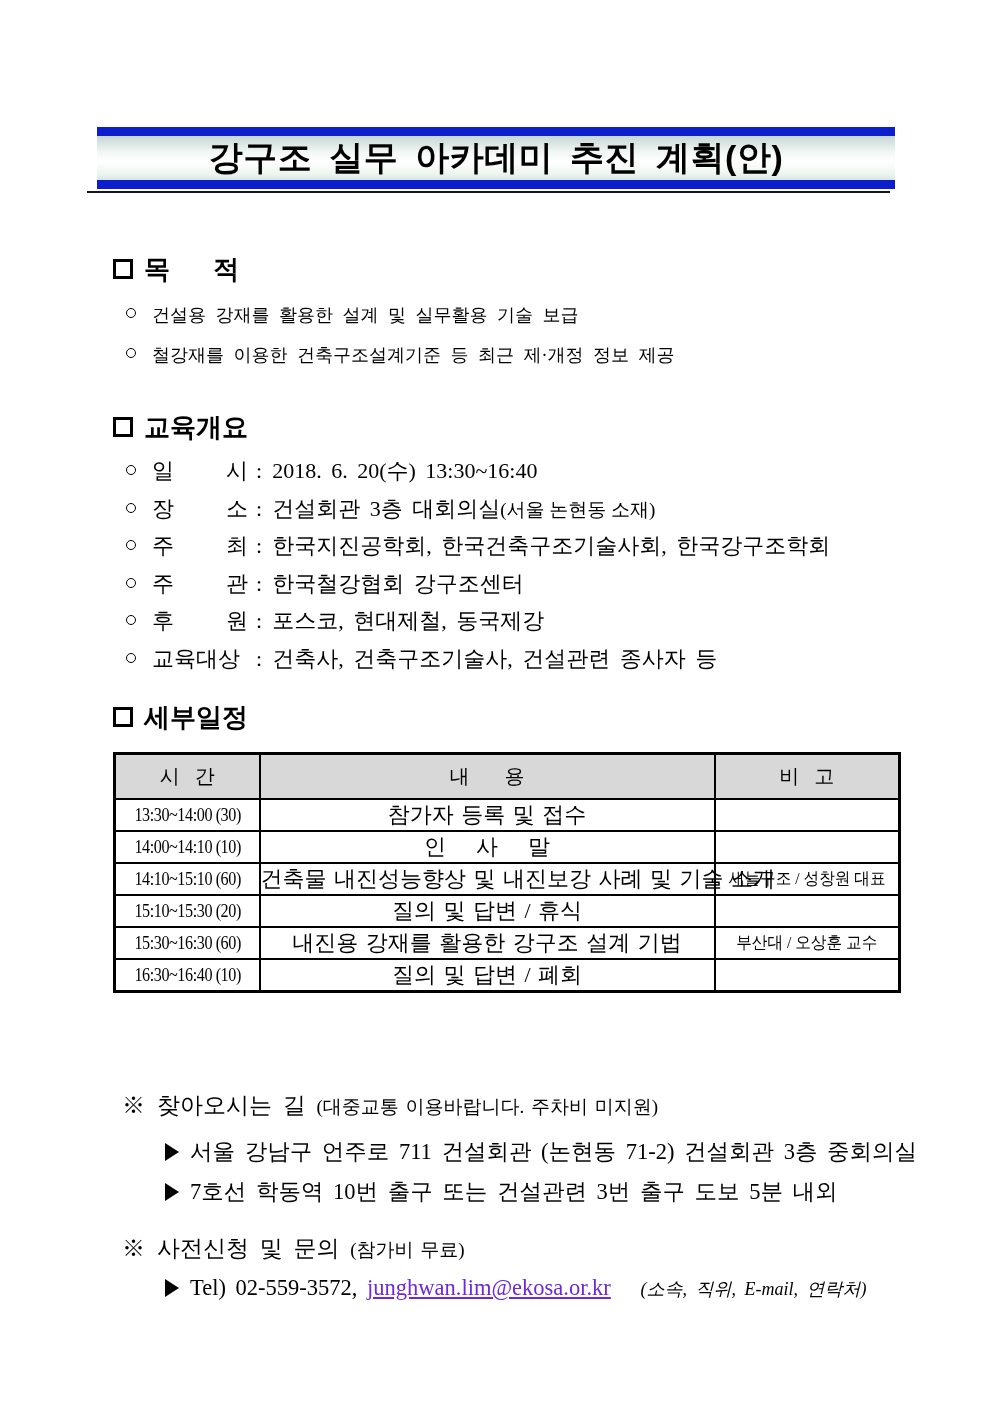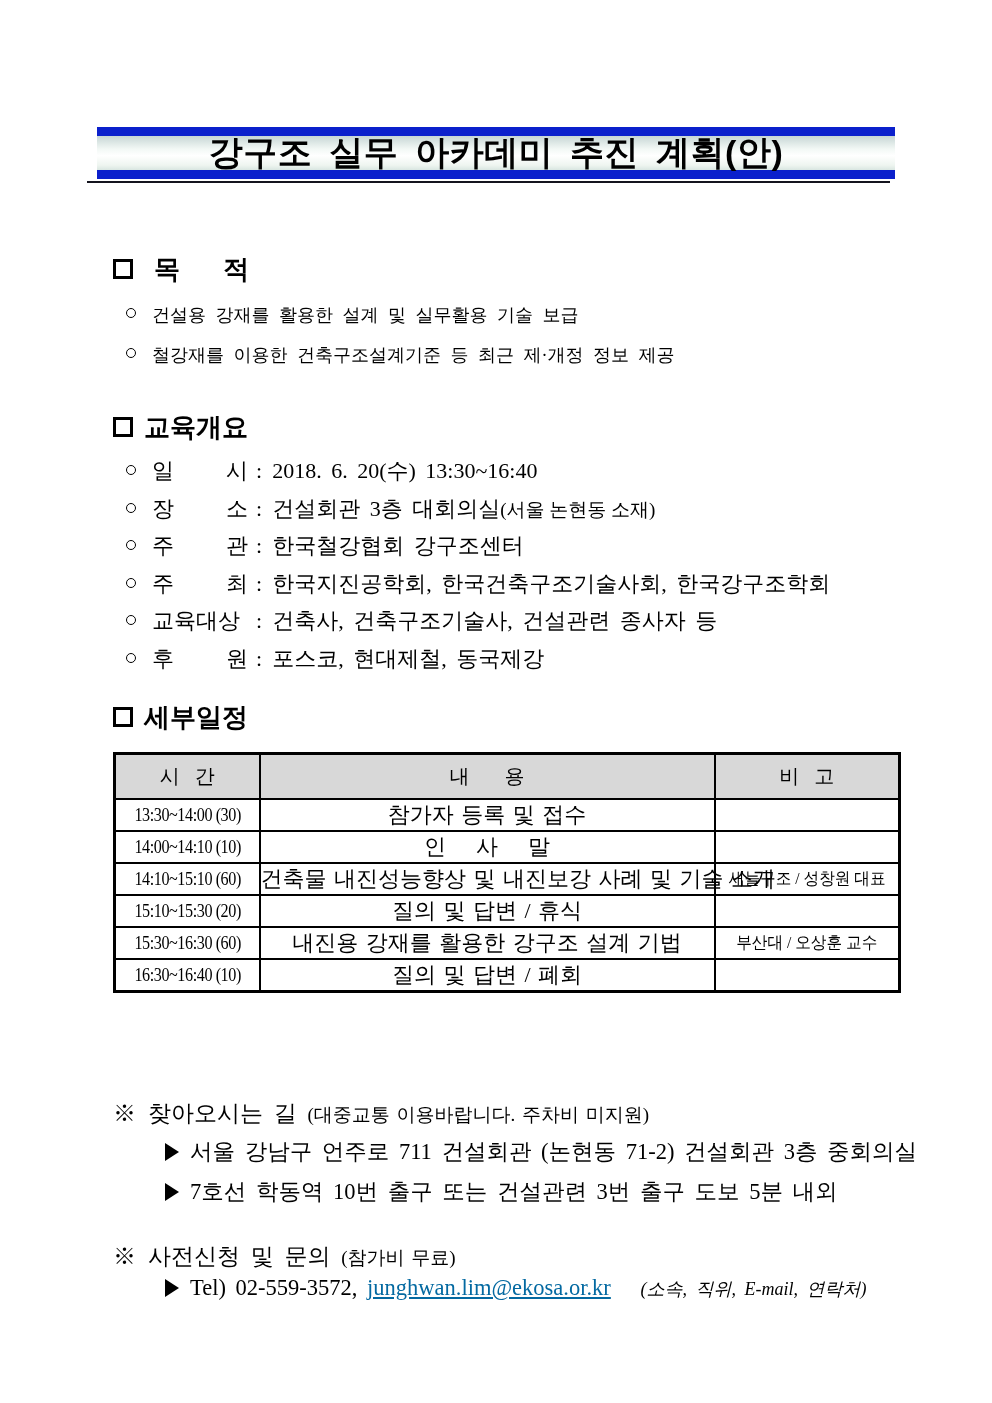--- a/index.html
+++ b/index.html
@@ -2,27 +2,27 @@
 <html lang="ko"><head>
 <meta charset="utf-8">
 <style>
   * { margin:0; padding:0; box-sizing:border-box; }
   html,body { background:#ffffff; }
   body {
     width:992px; height:1403px; position:relative;
     font-family:"Liberation Serif", serif; color:#000;
   }
   .abs { position:absolute; }
-  .pre { white-space:pre;margin-left:10px; }
+  .pre { white-space:pre; }
 
   
   .banner { left:97px; top:127px; width:798px; }
   .banner .bar { height:9px; background:#0b20cc; }
   .banner .mid {
-    height:34px; display:flex; align-items:center; justify-content:center;
+    height:44px; display:flex; align-items:center; justify-content:center;
     background:linear-gradient(180deg,#c7d6d5 0%, #f2f8f5 38%, #ffffff 58%, #eef5f0 86%, #d9e6e1 100%);
   }
   .banner .title {
     font-family:"Liberation Sans", sans-serif; font-weight:800;
     font-size:34px; letter-spacing:0.5px; word-spacing:7px;
   }
   .banner .underline { height:2px; background:#14141e; margin-top:2px; margin-left:-10px; width:803px; }
 
   
   .sec-head { left:113px; font-family:"Liberation Sans", sans-serif; font-weight:800; font-size:26px; }
@@ -59,30 +59,30 @@
     display:inline-block; font-size:19px; letter-spacing:-0.5px;
     transform:scaleX(0.85); transform-origin:center; white-space:pre;
   }
   .td-content { font-size:22px; word-spacing:2px; white-space:pre; }
   .td-remark span {
     display:inline-block; font-size:17px; transform:scaleX(0.92);
     transform-origin:center; white-space:pre;
   }
 
   
-  .note-head { left:113px; font-size:23px; word-spacing:5px;margin-top:8px; }
+  .note-head { left:122px; font-size:23px; word-spacing:5px; }
   .note-head .small, .small-note { font-size:19px; word-spacing:2px; }
   .note-item { left:138px; font-size:22.5px; word-spacing:4px;padding-left:27px; }
   .tri {
     display:inline-block; width:0; height:0;
     border-left:14px solid #000; border-top:9px solid transparent; border-bottom:9px solid transparent;
     margin-right:11px; vertical-align:-2px;
   }
   .refmark { display:inline-block; margin-right:12px; }
-  .email { color:#0369a1; text-decoration:underline; cursor:pointer; }
+  .email { color:#6d28d9; text-decoration:underline; cursor:pointer; }
   .contact-note { font-size:18px; margin-left:20px;font-style:italic; }
 </style>
 </head>
 <body>
 
 <div class="abs banner">
   <div class="bar"></div>
   <div class="mid">
     <span class="title">강구조 실무 아카데미 추진 계획(안)</span>
   </div>
@@ -104,30 +104,30 @@
   <span class="sq"></span><span>교육개요</span>
 </div>
 <div class="abs ov-rows">
   <div class="ov-row">
     <span class="circ"></span><span class="ov-label">일 시</span><span class="ov-sep">:</span><span class="ov-value">2018. 6. 20(수) 13:30~16:40</span>
   </div>
   <div class="ov-row">
     <span class="circ"></span><span class="ov-label">장 소</span><span class="ov-sep">:</span><span class="ov-value">건설회관 3층 대회의실</span><span class="ov-note">(서울 논현동 소재)</span>
   </div>
   <div class="ov-row">
+    <span class="circ"></span><span class="ov-label">주 최</span><span class="ov-sep">:</span><span class="ov-value">한국지진공학회, 한국건축구조기술사회, 한국강구조학회</span>
+  </div>
+  <div class="ov-row">
     <span class="circ"></span><span class="ov-label">주 관</span><span class="ov-sep">:</span><span class="ov-value">한국철강협회 강구조센터</span>
   </div>
   <div class="ov-row">
-    <span class="circ"></span><span class="ov-label">주 최</span><span class="ov-sep">:</span><span class="ov-value">한국지진공학회, 한국건축구조기술사회, 한국강구조학회</span>
+    <span class="circ"></span><span class="ov-label">후 원</span><span class="ov-sep">:</span><span class="ov-value">포스코, 현대제철, 동국제강</span>
   </div>
   <div class="ov-row">
     <span class="circ"></span><span class="ov-label">교육대상</span><span class="ov-sep">:</span><span class="ov-value">건축사, 건축구조기술사, 건설관련 종사자 등</span>
-  </div>
-  <div class="ov-row">
-    <span class="circ"></span><span class="ov-label">후 원</span><span class="ov-sep">:</span><span class="ov-value">포스코, 현대제철, 동국제강</span>
   </div>
 </div>
 
 <div class="abs sec-head" style="top:700px">
   <span class="sq"></span><span>세부일정</span>
 </div>
 <div class="abs sched">
   <table>
     <colgroup>
         <col style="width:145px">

